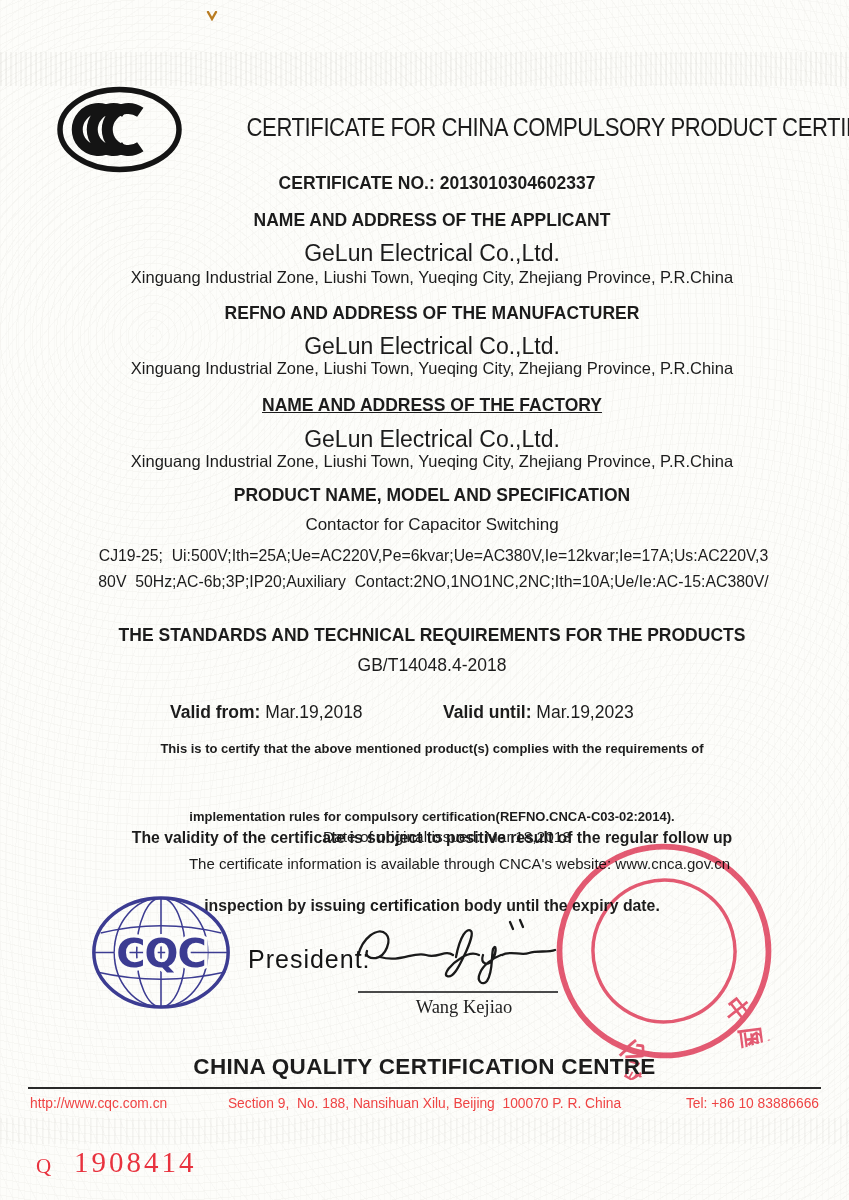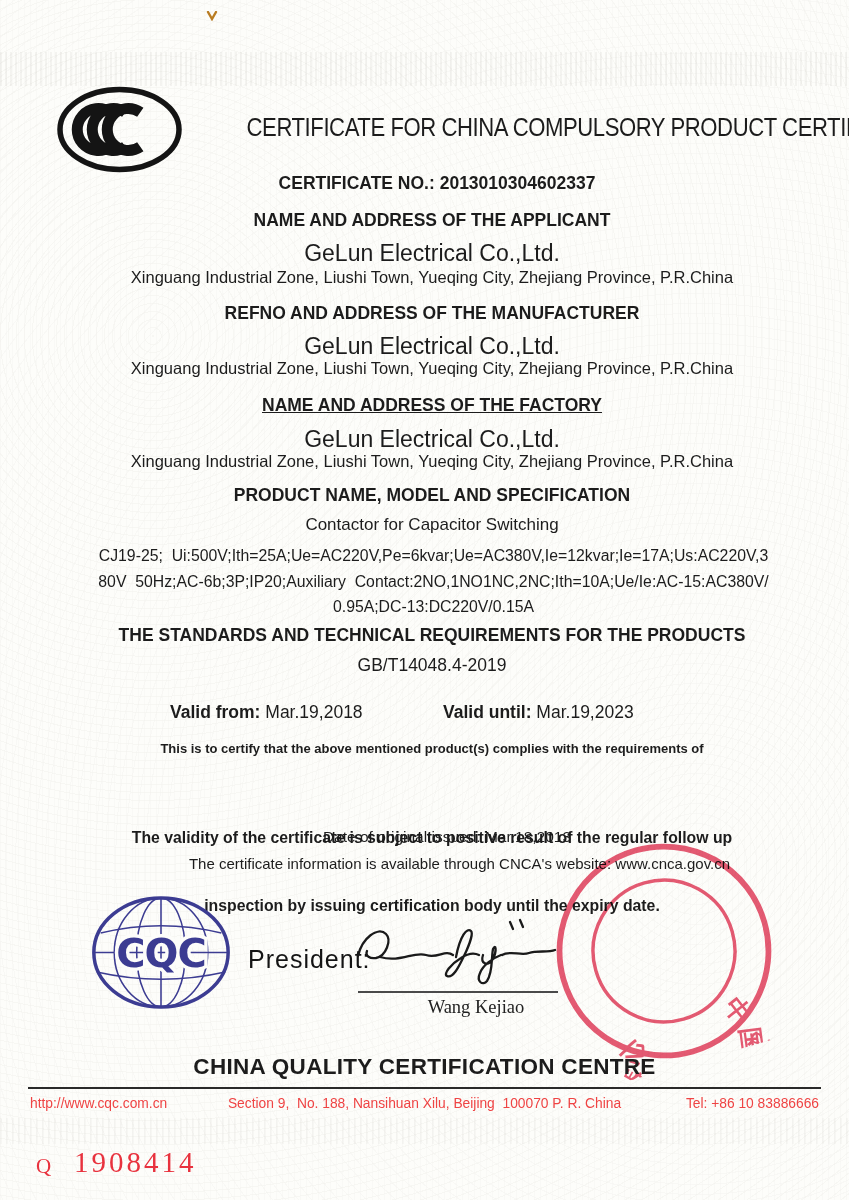--- a/index.html
+++ b/index.html
@@ -76,21 +76,21 @@
 
   .validity-note { top: 782px; font-size: 15.8px; font-weight: bold; line-height: 22.5px; }
   .orig-issue    { top: 828px; font-size: 15.5px; left: 45px; }
   .cnca-note     { top: 855px; font-size: 15px; left: 70px; }
 
   
   .cqc-logo       { left: 88px; top: 893px; }
   .president-label{ left: 248px; top: 945px; font-size: 25px; letter-spacing: 1px; color: #141414; }
   .signature-svg  { left: 352px; top: 912px; }
   .sig-line       { left: 358px; top: 991px; width: 200px; height: 0; border-top: 2px solid #4a4a4a; }
-  .sig-name       { left: 376px; top: 997px; width: 200px; text-align: center;
+  .sig-name       { left: 364px; top: 997px; width: 200px; text-align: center;
                     font-family: "Liberation Serif", serif; font-size: 18.5px; color: #222; }
 
   
   .stamp {
     left: 549px; top: 836px; width: 230px; height: 230px;
     transform: rotate(-16deg);
     mix-blend-mode: multiply;
     opacity: .92;
   }
 
@@ -144,28 +144,28 @@
 
 <div class="center-line sec-heading h-factory">NAME AND ADDRESS OF THE FACTORY</div>
 <div class="center-line sec-company c-factory">GeLun Electrical Co.,Ltd.</div>
 <div class="center-line sec-address a-factory">Xinguang Industrial Zone, Liushi Town, Yueqing City, Zhejiang Province, P.R.China</div>
 
 <div class="center-line sec-heading h-product">PRODUCT NAME, MODEL AND SPECIFICATION</div>
 <div class="center-line product-name">Contactor for Capacitor Switching</div>
 <div class="abs spec-block" style="text-align:center;">
   <div style="white-space:pre;">CJ19-25;  Ui:500V;Ith=25A;Ue=AC220V,Pe=6kvar;Ue=AC380V,Ie=12kvar;Ie=17A;Us:AC220V,3</div>
   <div style="white-space:pre;">80V  50Hz;AC-6b;3P;IP20;Auxiliary  Contact:2NO,1NO1NC,2NC;Ith=10A;Ue/Ie:AC-15:AC380V/</div>
-  <div style="white-space:pre;">0.95A;DC-13:DC220V/0.15A</div>
 </div>
 
 <div class="center-line sec-heading h-standards">THE STANDARDS AND TECHNICAL REQUIREMENTS FOR THE PRODUCTS</div>
-<div class="center-line standard-val">GB/T14048.4-2019</div>
+<div class="center-line standard-val">GB/T14048.4-2018</div>
 
 <div class="center-line statement">
   <div>This is to certify that the above mentioned product(s) complies with the requirements of</div>
+  <div>implementation rules for compulsory certification(REFNO.CNCA-C03-02:2014).</div>
 </div>
 
 <div class="abs valid-row">
   <div class="valid-pair valid-from">
     <span class="lbl">Valid from:</span>
     <span>Mar.19,2018</span>
   </div>
   <div class="valid-pair valid-until">
     <span class="lbl">Valid until:</span>
     <span>Mar.19,2023</span>

